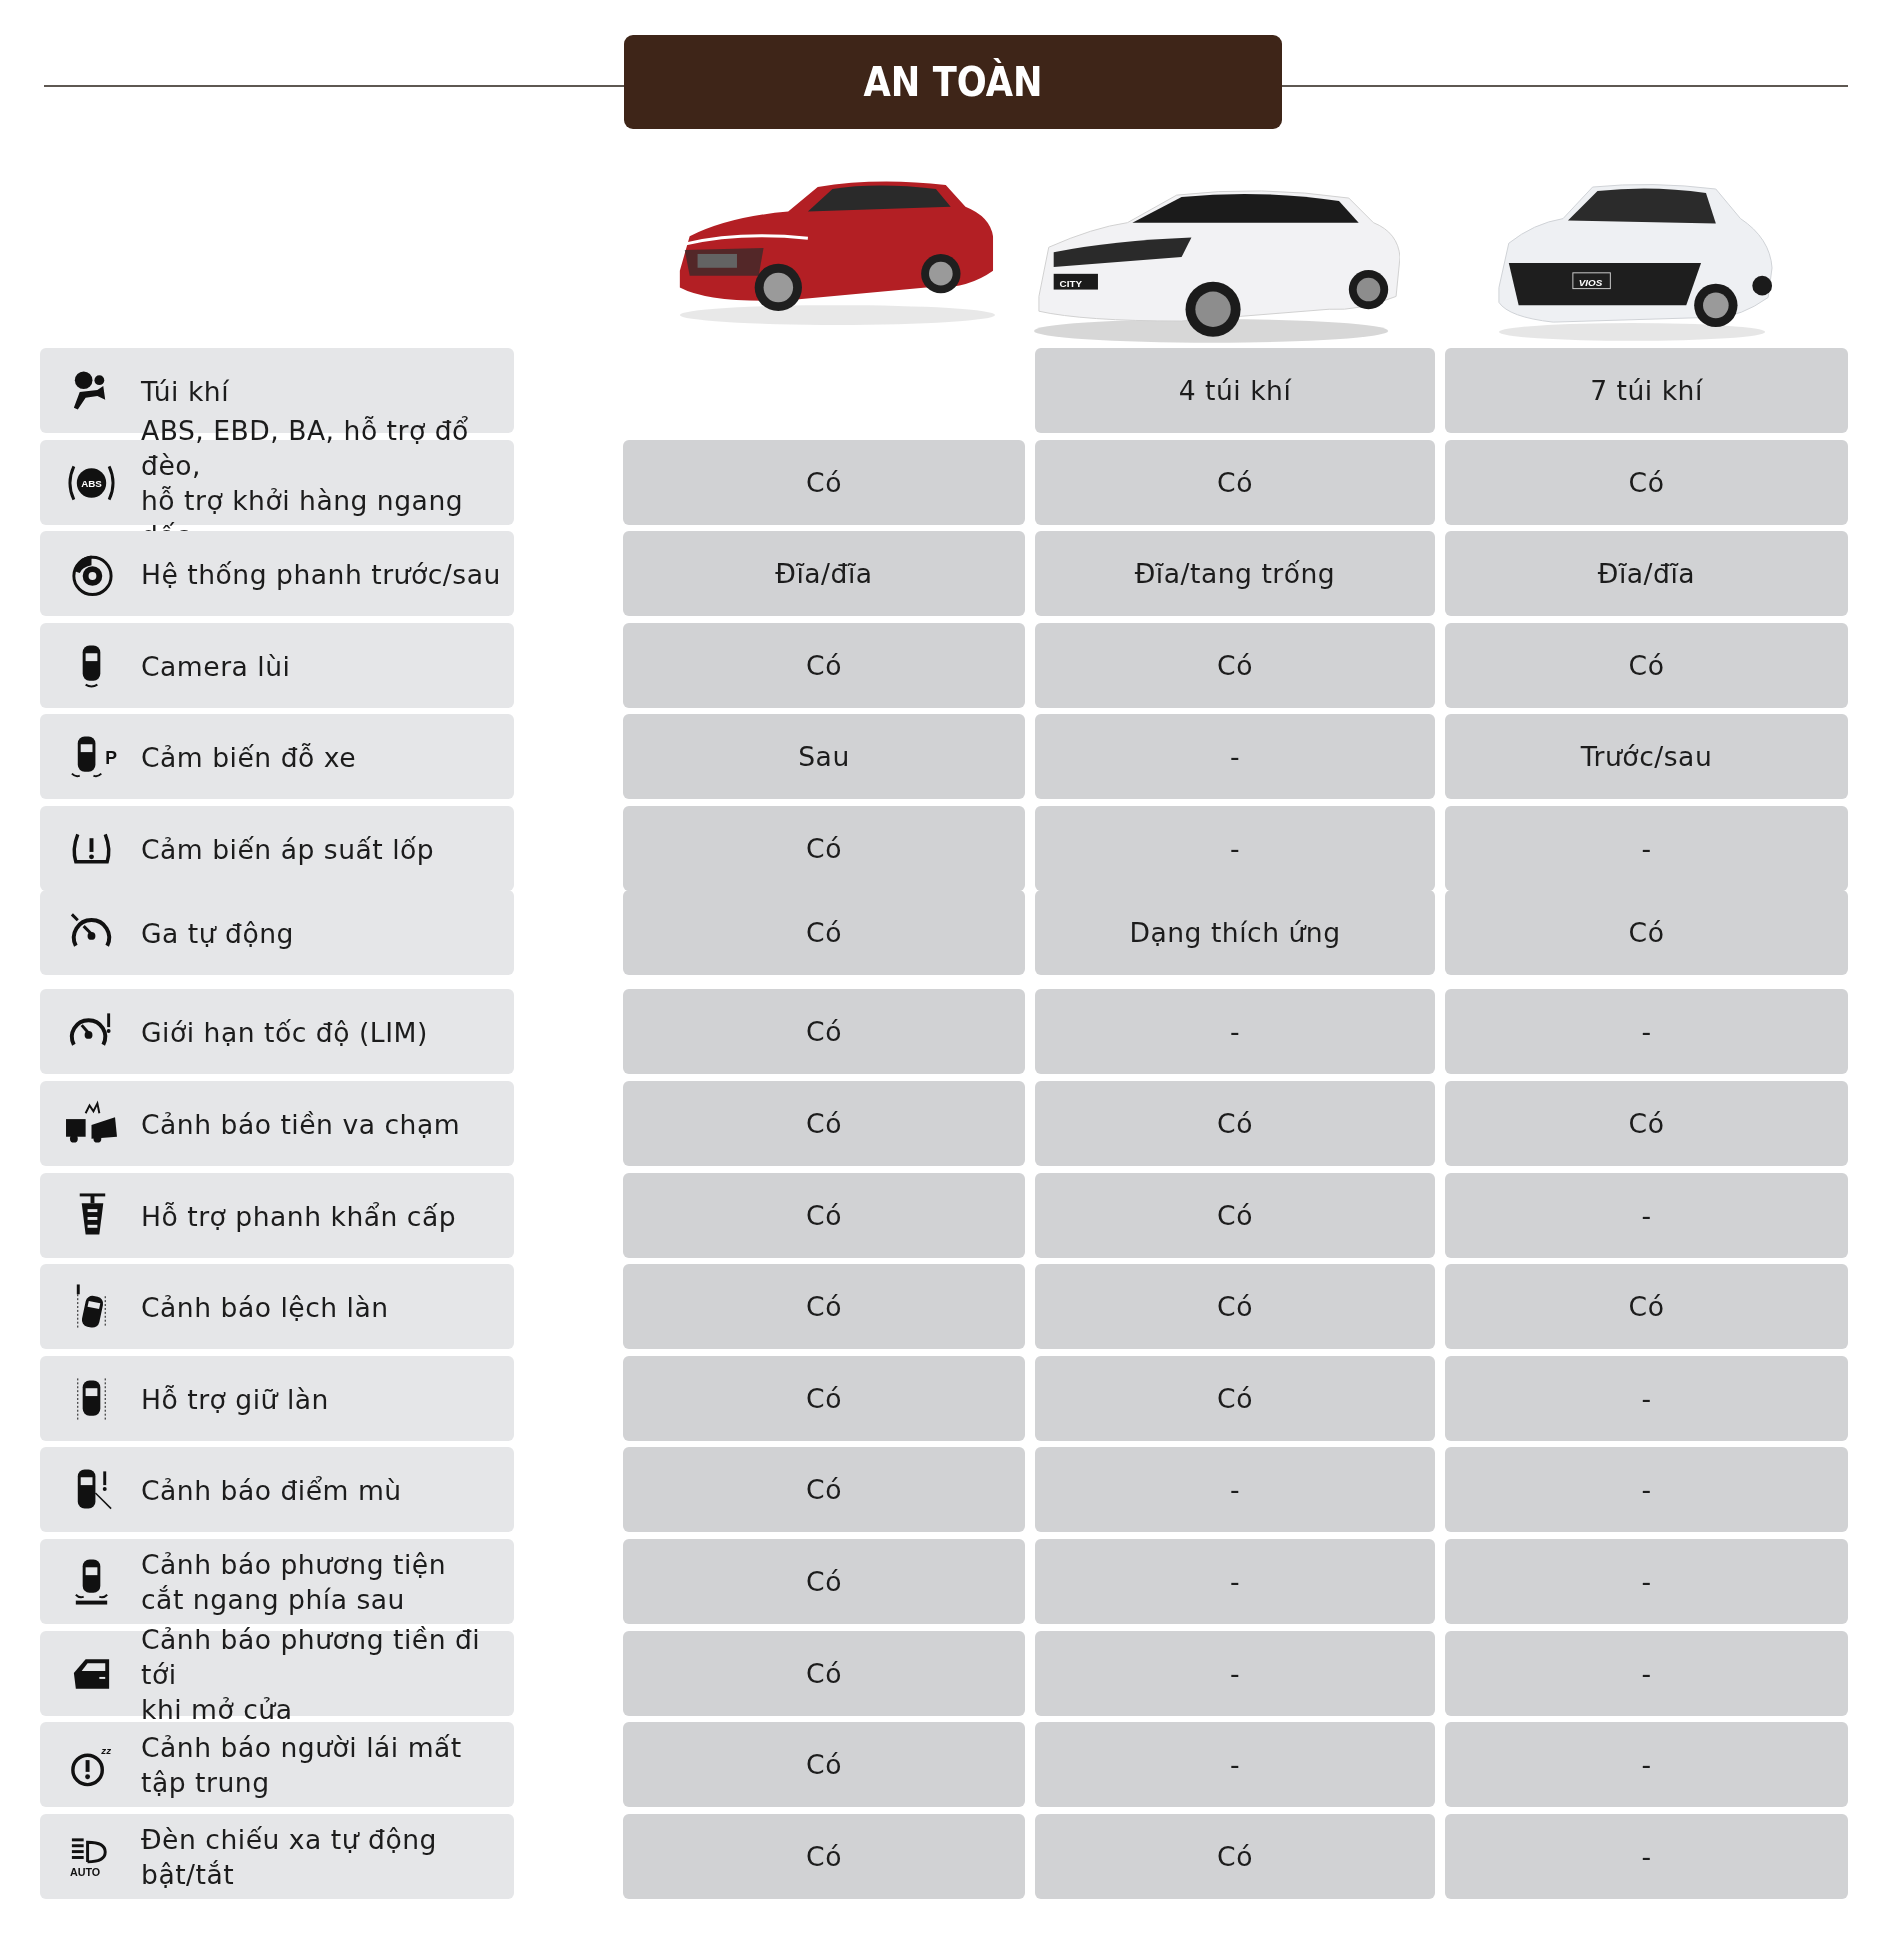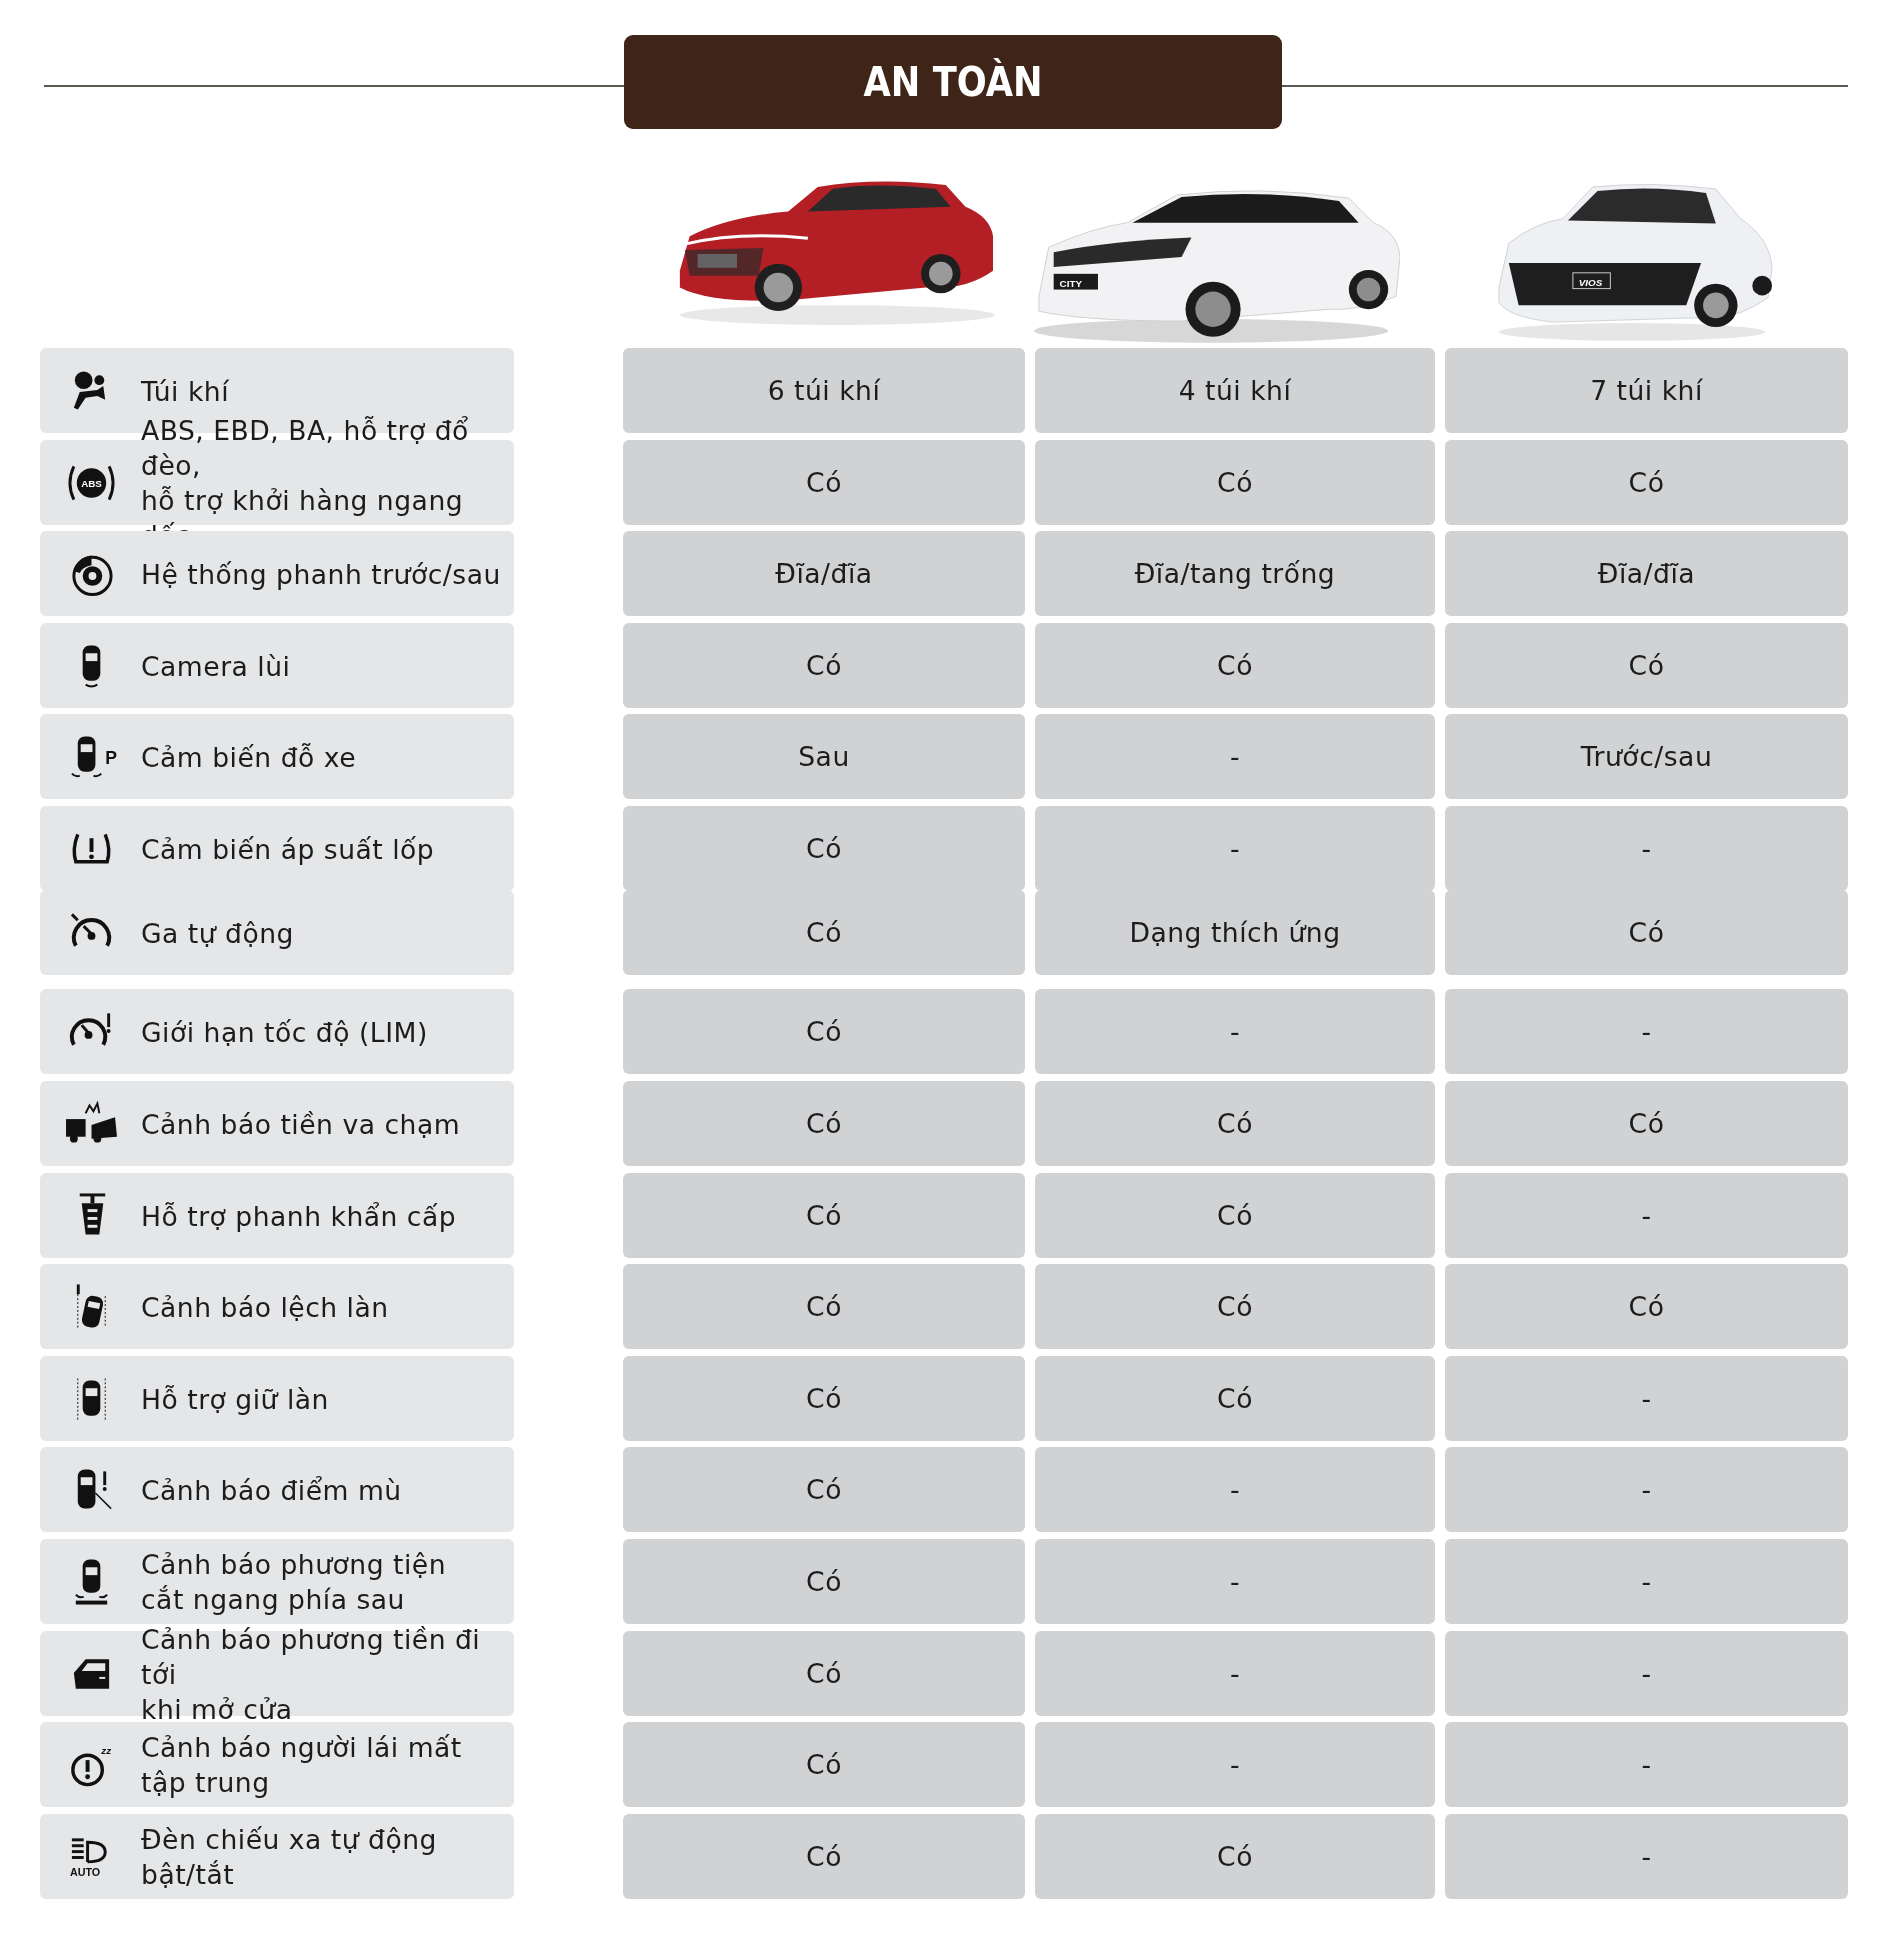--- a/index.html
+++ b/index.html
@@ -90,21 +90,20 @@
       <div class="cell label-cell">
         <span class="icon">
           <svg viewBox="0 0 56 50">
             <circle cx="20" cy="14" r="9" fill="#111"></circle>
             <circle cx="36" cy="14" r="5" fill="#111"></circle>
             <path d="M16 26 L34 24 L40 20 L42 34 L34 30 L22 32 L14 44 L10 42 Z" fill="#111"></path>
           </svg>
         </span>
         <span class="label-text">Túi khí</span>
       </div>
-      <div class="cell val-cell v1">6 túi khí</div>
       <div class="cell val-cell v2">4 túi khí</div>
       <div class="cell val-cell v3">7 túi khí</div>
     </div>
     <div class="row" style="top: 92px;">
       <div class="cell label-cell">
         <span class="icon">
           <svg viewBox="0 0 56 50">
             <path d="M10 8 Q2 25 10 42" stroke="#111" stroke-width="3" fill="none"></path>
             <path d="M46 8 Q54 25 46 42" stroke="#111" stroke-width="3" fill="none"></path>
             <circle cx="28" cy="25" r="15" fill="#111"></circle>

